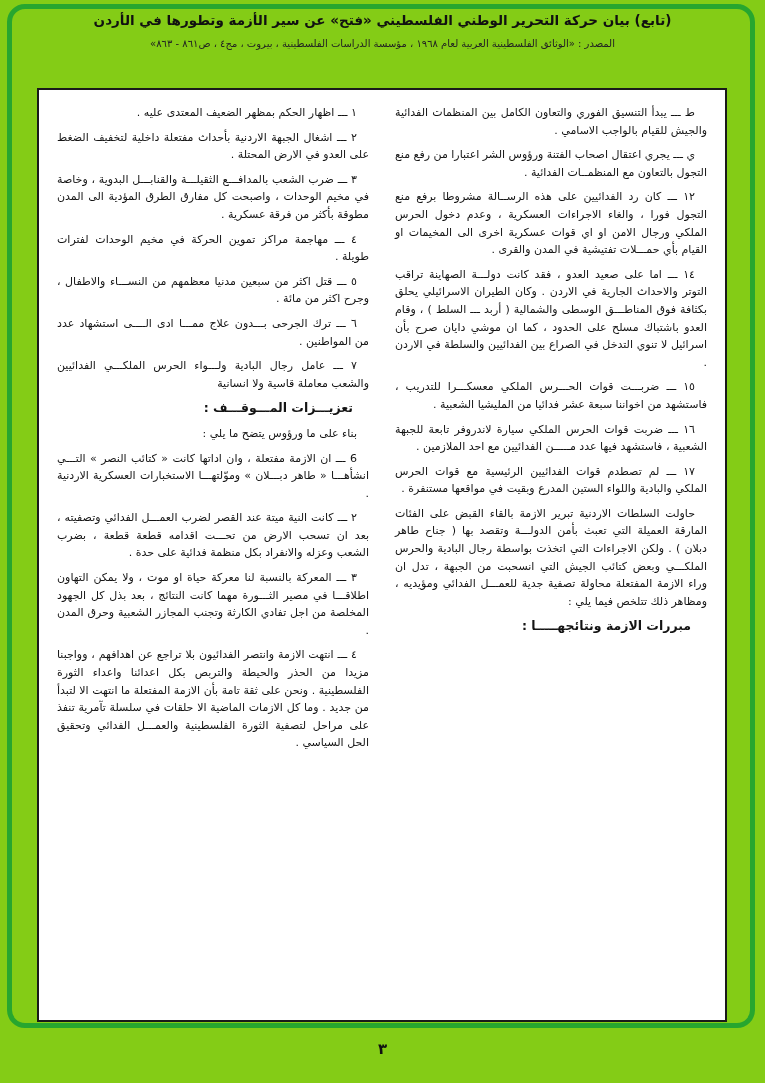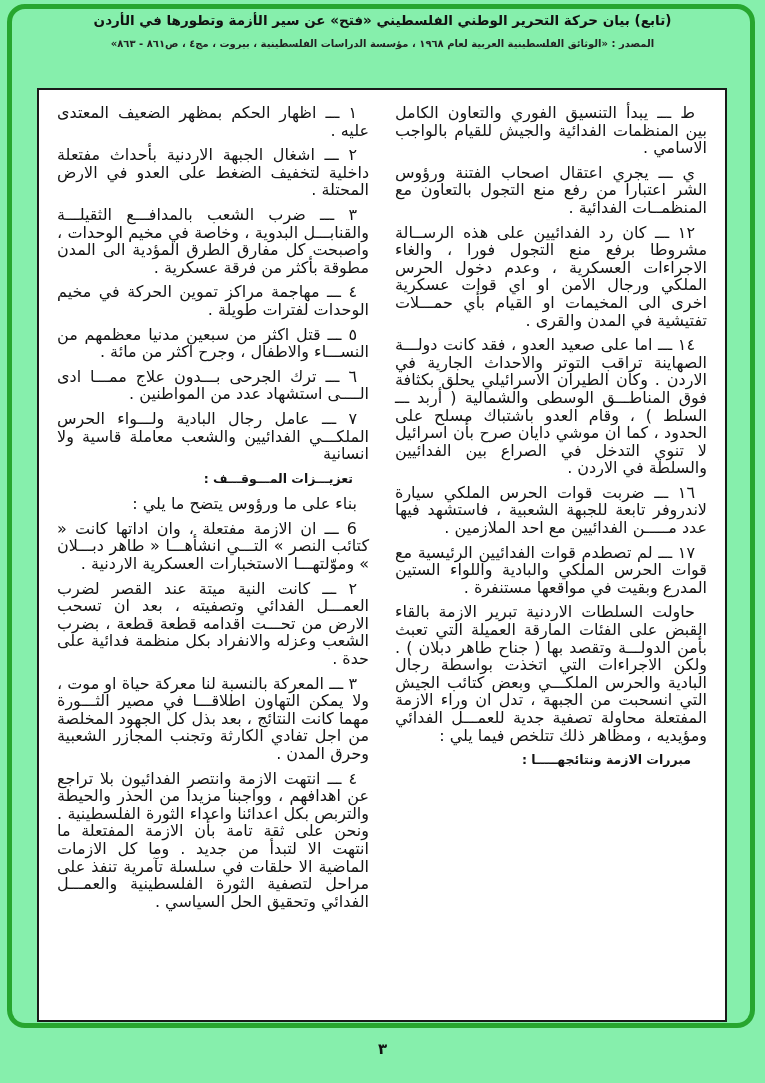--- a/index.html
+++ b/index.html
@@ -8,21 +8,21 @@
     background: #ffffff;
     width: 765px;
     height: 1083px;
     overflow: hidden;
     font-family: "DejaVu Sans", sans-serif;
   }
   .page {
     position: relative;
     width: 765px;
     height: 1083px;
-    background: #86efac;
+    background: #84cc16;
     color: #161616;
   }
   .green-frame {
     position: absolute;
     left: 7px;
     top: 4px;
     width: 748px;
     height: 1024px;
     border: 5px solid #27a62f;
     border-radius: 18px;
@@ -39,21 +39,21 @@
   }
   .header .title {
     font-weight: bold;
     font-size: 13.5px;
     line-height: 20px;
     letter-spacing: 0.2px;
     color: #111;
   }
   .header .source {
     margin-top: 7px;
-    font-weight: bold;
+    font-weight: normal;
     font-size: 10px;
     line-height: 14px;
     color: #222;
   }
   .content-box {
     position: absolute;
     left: 37px;
     top: 88px;
     width: 690px;
     height: 934px;
@@ -68,21 +68,21 @@
     padding: 14px 18px;
     height: 100%;
     box-sizing: border-box;
   }
   .col {
     width: 314px;
     direction: rtl;
   }
   .col p.para {
     margin: 0 0 7px 0;
-    font-size: 16px;
+    font-size: 11px;
     line-height: 17.6px;
     text-align: justify;
     text-align-last: right;
     text-indent: 12px;
     color: #141414;
     font-weight: 500;
   }
   .col p.para.heading {
     font-weight: bold;
     font-size: 12.5px;
@@ -115,20 +115,21 @@
     <div class="source">المصدر : «الوثائق الفلسطينية العربية لعام ١٩٦٨ ، مؤسسة الدراسات الفلسطينية ، بيروت ، مج٤ ، ص٨٦١ - ٨٦٣»</div>
   </div>
 
   <div class="content-box">
     <div class="columns">
       <div class="col">
           <p class="para">ط ـــ يبدأ التنسيق الفوري والتعاون الكامل بين المنظمات الفدائية والجيش للقيام بالواجب الاسامي .</p>
           <p class="para">ي ـــ يجري اعتقال اصحاب الفتنة ورؤوس الشر اعتبارا من رفع منع التجول بالتعاون مع المنظمــات الفدائية .</p>
           <p class="para">١٢ ـــ كان رد الفدائيين على هذه الرســالة مشروطا برفع منع التجول فورا ، والغاء الاجراءات العسكرية ، وعدم دخول الحرس الملكي ورجال الامن او اي قوات عسكرية اخرى الى المخيمات او القيام بأي حمـــلات تفتيشية في المدن والقرى .</p>
           <p class="para">١٤ ـــ اما على صعيد العدو ، فقد كانت دولـــة الصهاينة تراقب التوتر والاحداث الجارية في الاردن . وكان الطيران الاسرائيلي يحلق بكثافة فوق المناطـــق الوسطى والشمالية ( أربد ـــ السلط ) ، وقام العدو باشتباك مسلح على الحدود ، كما ان موشي دايان صرح بأن اسرائيل لا تنوي التدخل في الصراع بين الفدائيين والسلطة في الاردن .</p>
+          <p class="para">١٥ ـــ ضربـــت قوات الحـــرس الملكي معسكـــرا للتدريب ، فاستشهد من اخواننا سبعة عشر فدائيا من المليشيا الشعبية .</p>
           <p class="para">١٦ ـــ ضربت قوات الحرس الملكي سيارة لاندروفر تابعة للجبهة الشعبية ، فاستشهد فيها عدد مـــــن الفدائيين مع احد الملازمين .</p>
           <p class="para">١٧ ـــ لم تصطدم قوات الفدائيين الرئيسية مع قوات الحرس الملكي والبادية واللواء الستين المدرع وبقيت في مواقعها مستنفرة .</p>
           <p class="para">حاولت السلطات الاردنية تبرير الازمة بالقاء القبض على الفئات المارقة العميلة التي تعبث بأمن الدولـــة وتقصد بها ( جناح طاهر دبلان ) . ولكن الاجراءات التي اتخذت بواسطة رجال البادية والحرس الملكـــي وبعض كتائب الجيش التي انسحبت من الجبهة ، تدل ان وراء الازمة المفتعلة محاولة تصفية جدية للعمـــل الفدائي ومؤيديه ، ومظاهر ذلك تتلخص فيما يلي :</p>
           <p class="para heading">مبررات الازمة ونتائجهـــــا :</p>
         </div>
       <div class="col">
           <p class="para">١ ـــ اظهار الحكم بمظهر الضعيف المعتدى عليه .</p>
           <p class="para">٢ ـــ اشغال الجبهة الاردنية بأحداث مفتعلة داخلية لتخفيف الضغط على العدو في الارض المحتلة .</p>
           <p class="para">٣ ـــ ضرب الشعب بالمدافـــع الثقيلـــة والقنابـــل البدوية ، وخاصة في مخيم الوحدات ، واصبحت كل مفارق الطرق المؤدية الى المدن مطوقة بأكثر من فرقة عسكرية .</p>
           <p class="para">٤ ـــ مهاجمة مراكز تموين الحركة في مخيم الوحدات لفترات طويلة .</p>

